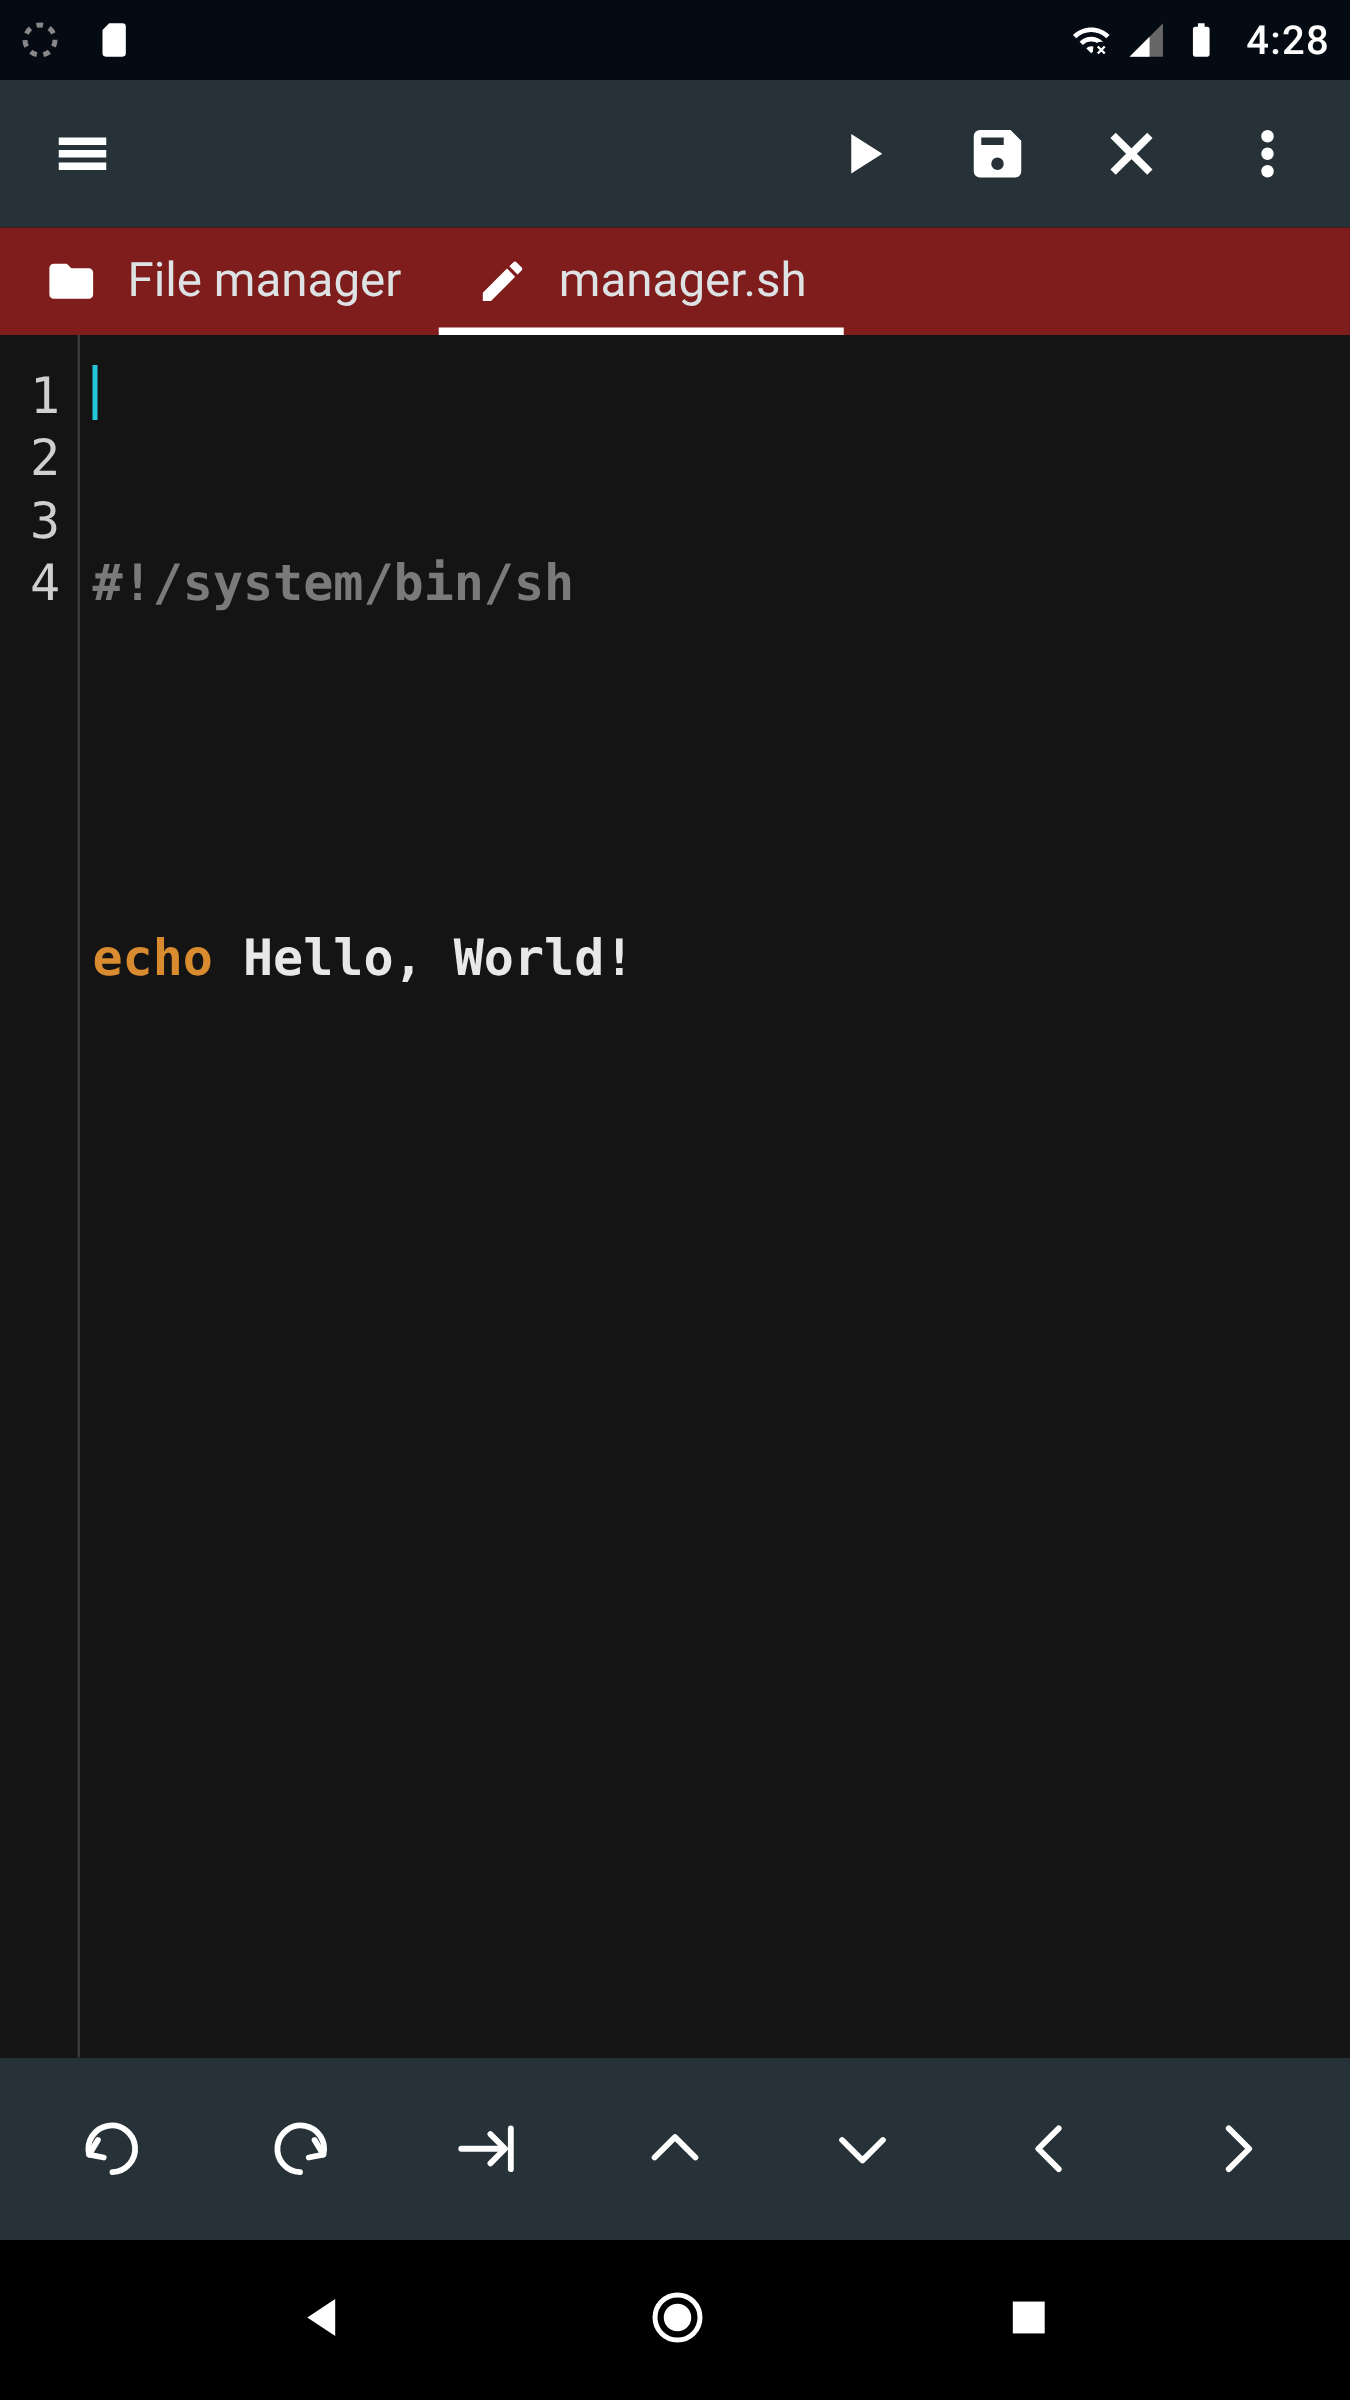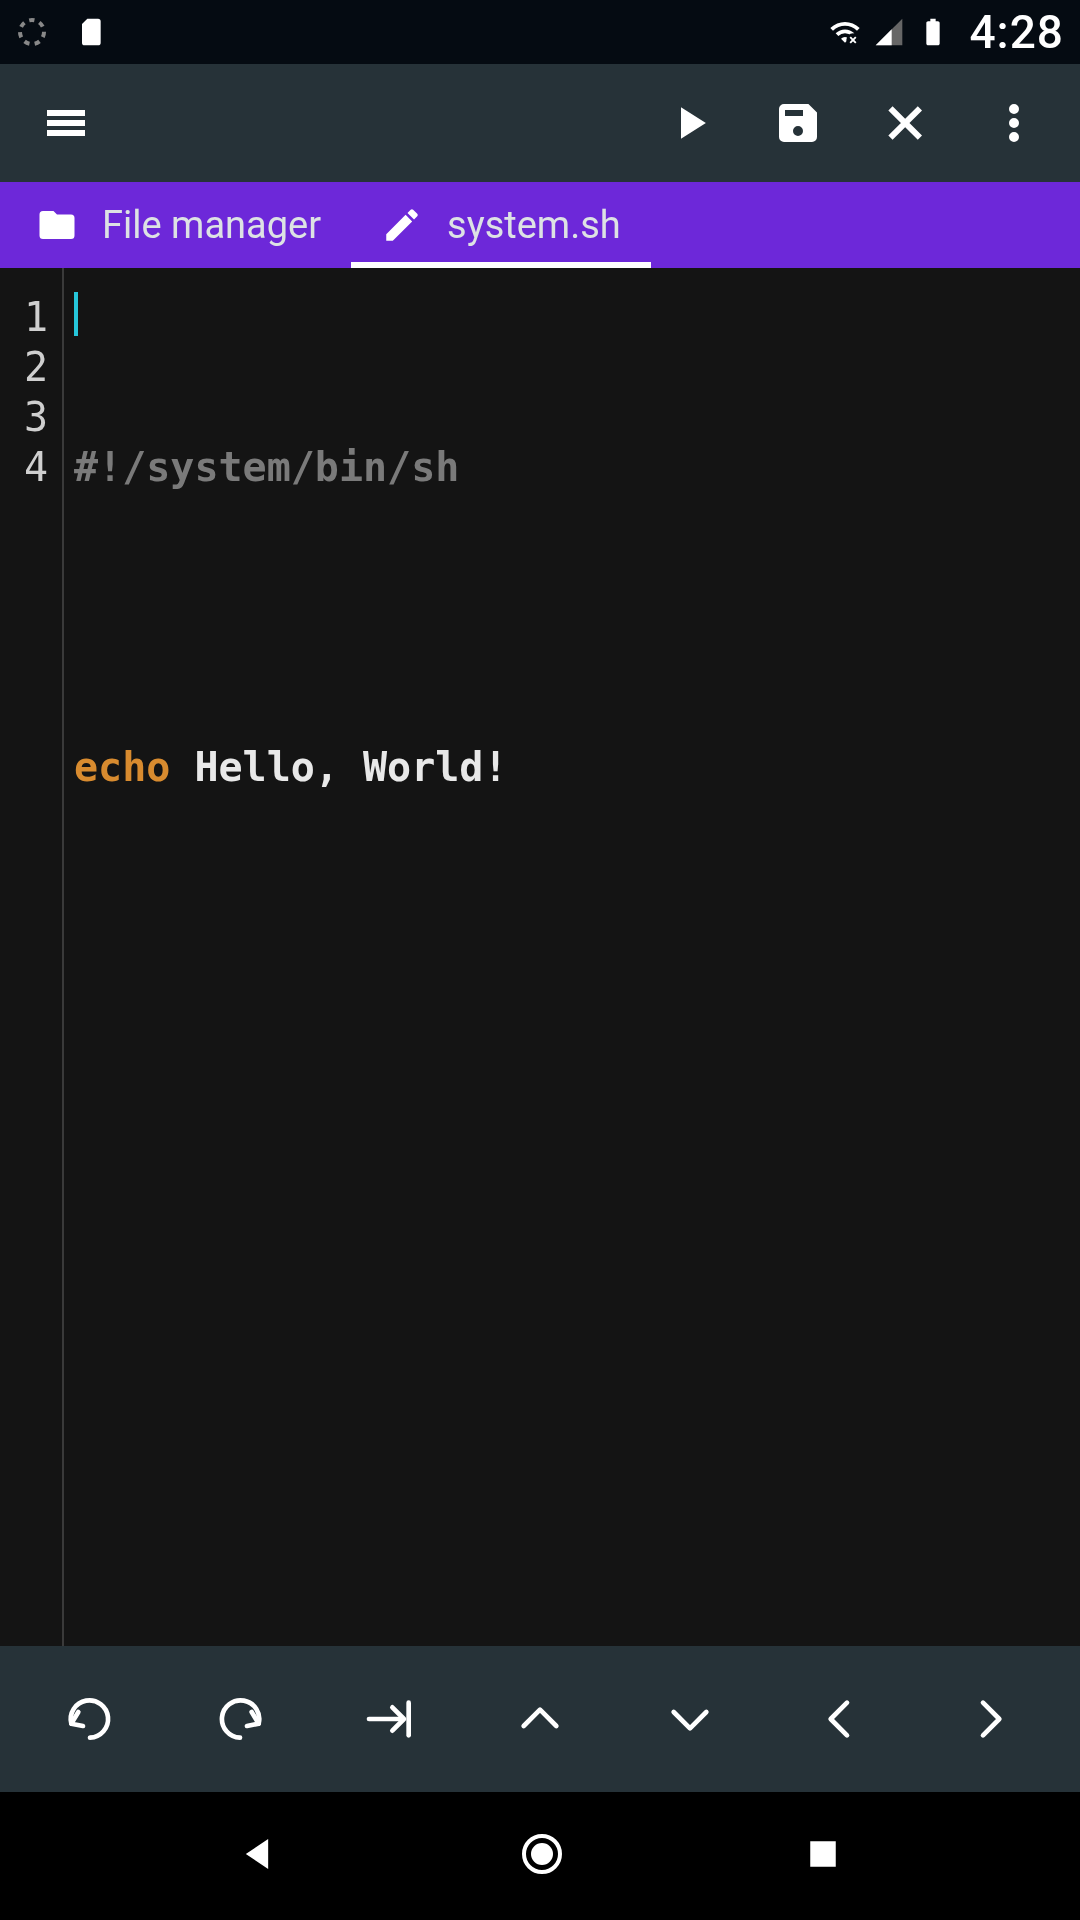--- a/index.html
+++ b/index.html
@@ -16,21 +16,21 @@
     flex-direction: column;
   }
 
   
   .statusbar {
     height: 64px;
     background: #050b12;
     display: flex;
     align-items: center;
     padding: 0 16px;
-    font-size: 46px;
+    font-size: 32px;
     font-weight: 500;
   }
   .statusbar .left  { display: flex; align-items: center; gap: 26px; }
   .statusbar .right { margin-left: auto; display: flex; align-items: center; gap: 12px; }
   .statusbar svg { width: 32px; height: 32px; fill: #fff; display:block;}
   .statusbar .time { margin-left: 8px; letter-spacing: 1px; }
 
   
   .toolbar {
     height: 118px;
@@ -44,21 +44,21 @@
   .tb-btn {
     width: 96px; height: 96px;
     display: flex; align-items: center; justify-content: center;
     cursor: pointer;
   }
   .tb-btn svg { width: 48px; height: 48px; fill: #fff; stroke: #fff; }
 
   
   .tabbar {
     height: 86px;
-    background: #6d28d9;
+    background: #7f1d1d;
     display: flex;
     align-items: center;
     padding-left: 6px;
     font-size: 38px;
   }
   .tab {
     display: flex; align-items: center; gap: 24px;
     padding: 0 30px;
     height: 100%;
     color: #dde2e4;
@@ -209,21 +209,21 @@
   <div class="tab">
     <svg viewBox="0 0 24 24">
         <path d="M10 4H4a2 2 0 0 0-2 2v12a2 2 0 0 0 2 2h16a2 2 0 0 0 2-2V8a2 2 0 0 0-2-2h-8l-2-2z"></path>
       </svg>
     <span>File manager</span>
   </div>
   <div class="tab active">
     <svg viewBox="0 0 24 24">
         <path d="M3 17.25V21h3.75L17.81 9.94l-3.75-3.75L3 17.25zM20.71 7.04a1 1 0 0 0 0-1.41l-2.34-2.34a1 1 0 0 0-1.41 0l-1.83 1.83 3.75 3.75 1.83-1.83z"></path>
       </svg>
-    <span>system.sh</span>
+    <span>manager.sh</span>
   </div>
 </div>
 
 <div class="editor">
   <div class="gutter">
     <div>1</div>
     <div>2</div>
     <div>3</div>
     <div>4</div>
   </div>

